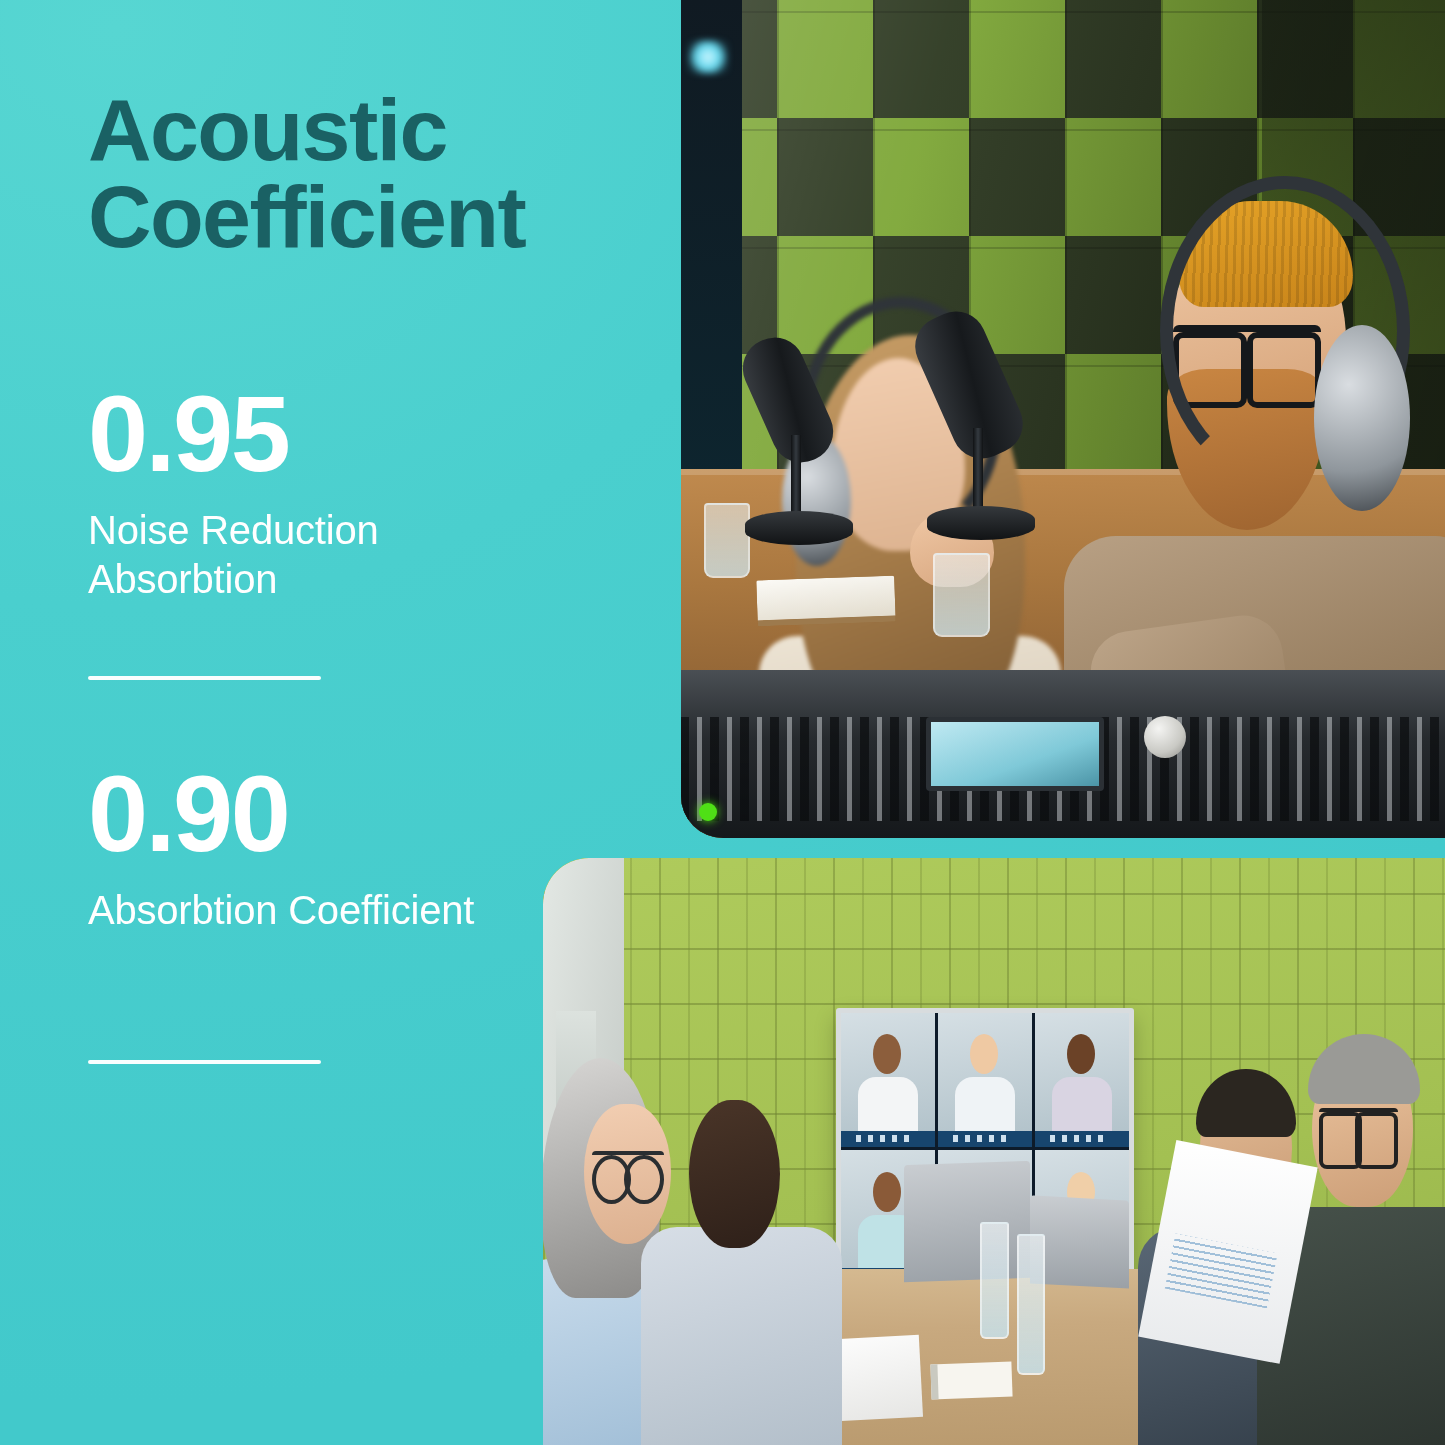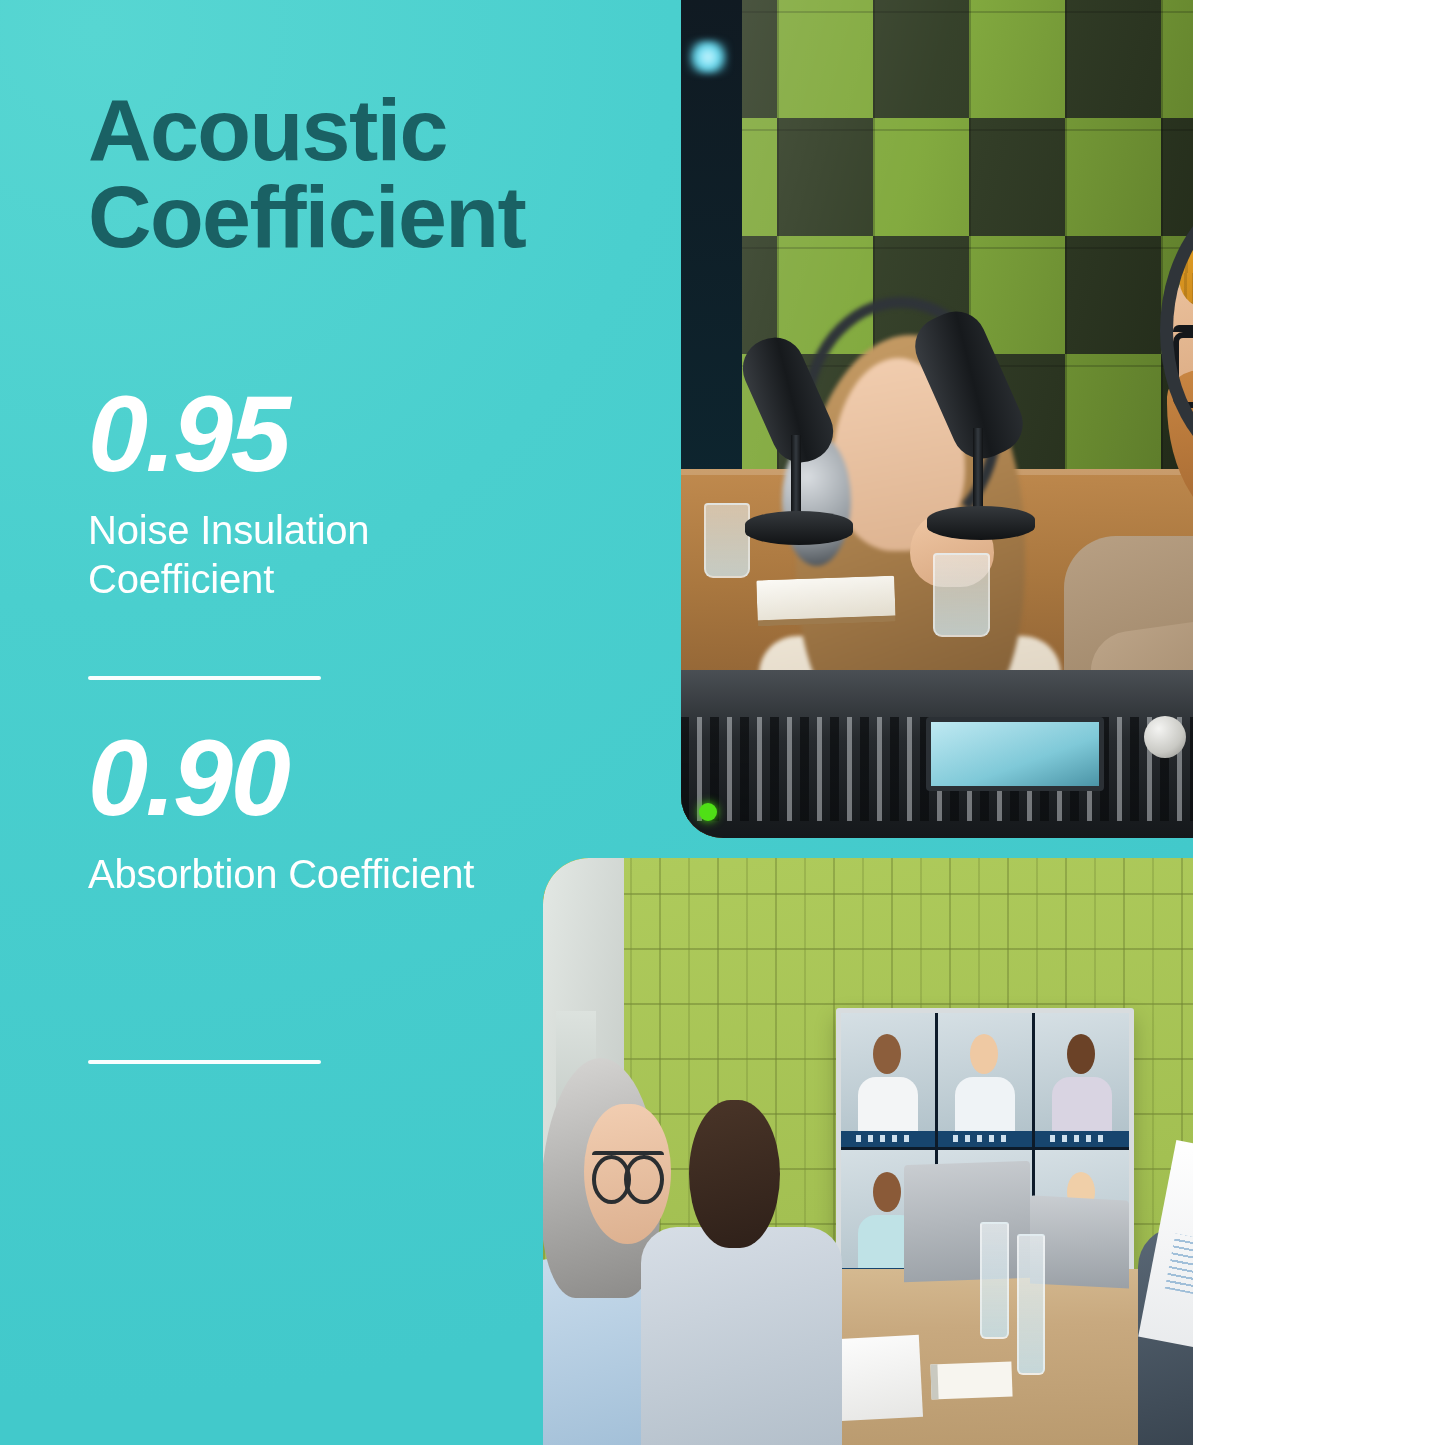--- a/index.html
+++ b/index.html
@@ -5,21 +5,21 @@
 <style>
   *{margin:0;padding:0;box-sizing:border-box;}
   html,body{background:#ffffff;}
   body{
     font-family:"Liberation Sans", sans-serif;
     -webkit-font-smoothing:antialiased;
   }
 
   .canvas{
     position:relative;
-    width:1193px;
+    width:1445px;
     height:1445px;
     overflow:hidden;
     background:
       radial-gradient(115% 95% at 8% 2%, #57D6D2 0%, #4ACFCE 42%, #42C9CB 100%);
   }
 
   
   .text-col{
     position:absolute;
     left:88px;
@@ -40,31 +40,30 @@
     letter-spacing:-1.6px;
   }
   .headline .l2{display:block;}
 
   .stat{
     position:absolute;
     left:0;
     width:540px;
   }
   .stat-1{top:380px;}
-  .stat-2{top:724px;}
+  .stat-2{top:760px;}
   .stat-3{top:1122px;}
 
   .stat-value{
     color:#FFFFFF;
     font-size:108px;
     line-height:1.0;
     font-weight:bold;
     letter-spacing:-2.5px;
     display:block;
-    font-style:italic;
   }
   .stat-label{
     color:#FFFFFF;
     font-size:40px;
     line-height:1.22;
     font-weight:400;
     letter-spacing:-0.2px;
     display:block;
     margin-top:18px;
     max-width:420px;
@@ -558,21 +557,21 @@
 
   <div class="text-col">
 
     <h1 class="headline">
       <span>Acoustic</span>
       <span class="l2">Coefficient</span>
     </h1>
 
     <div class="stat stat-1">
       <span class="stat-value">0.95</span>
-      <span class="stat-label">Noise Insulation Coefficient</span>
+      <span class="stat-label">Noise Reduction Absorbtion</span>
     </div>
 
     <div class="stat stat-2">
       <span class="stat-value">0.90</span>
       <span class="stat-label">Absorbtion Coefficient</span>
     </div>
 
   </div>
 
   <div class="divider divider-1"></div>

